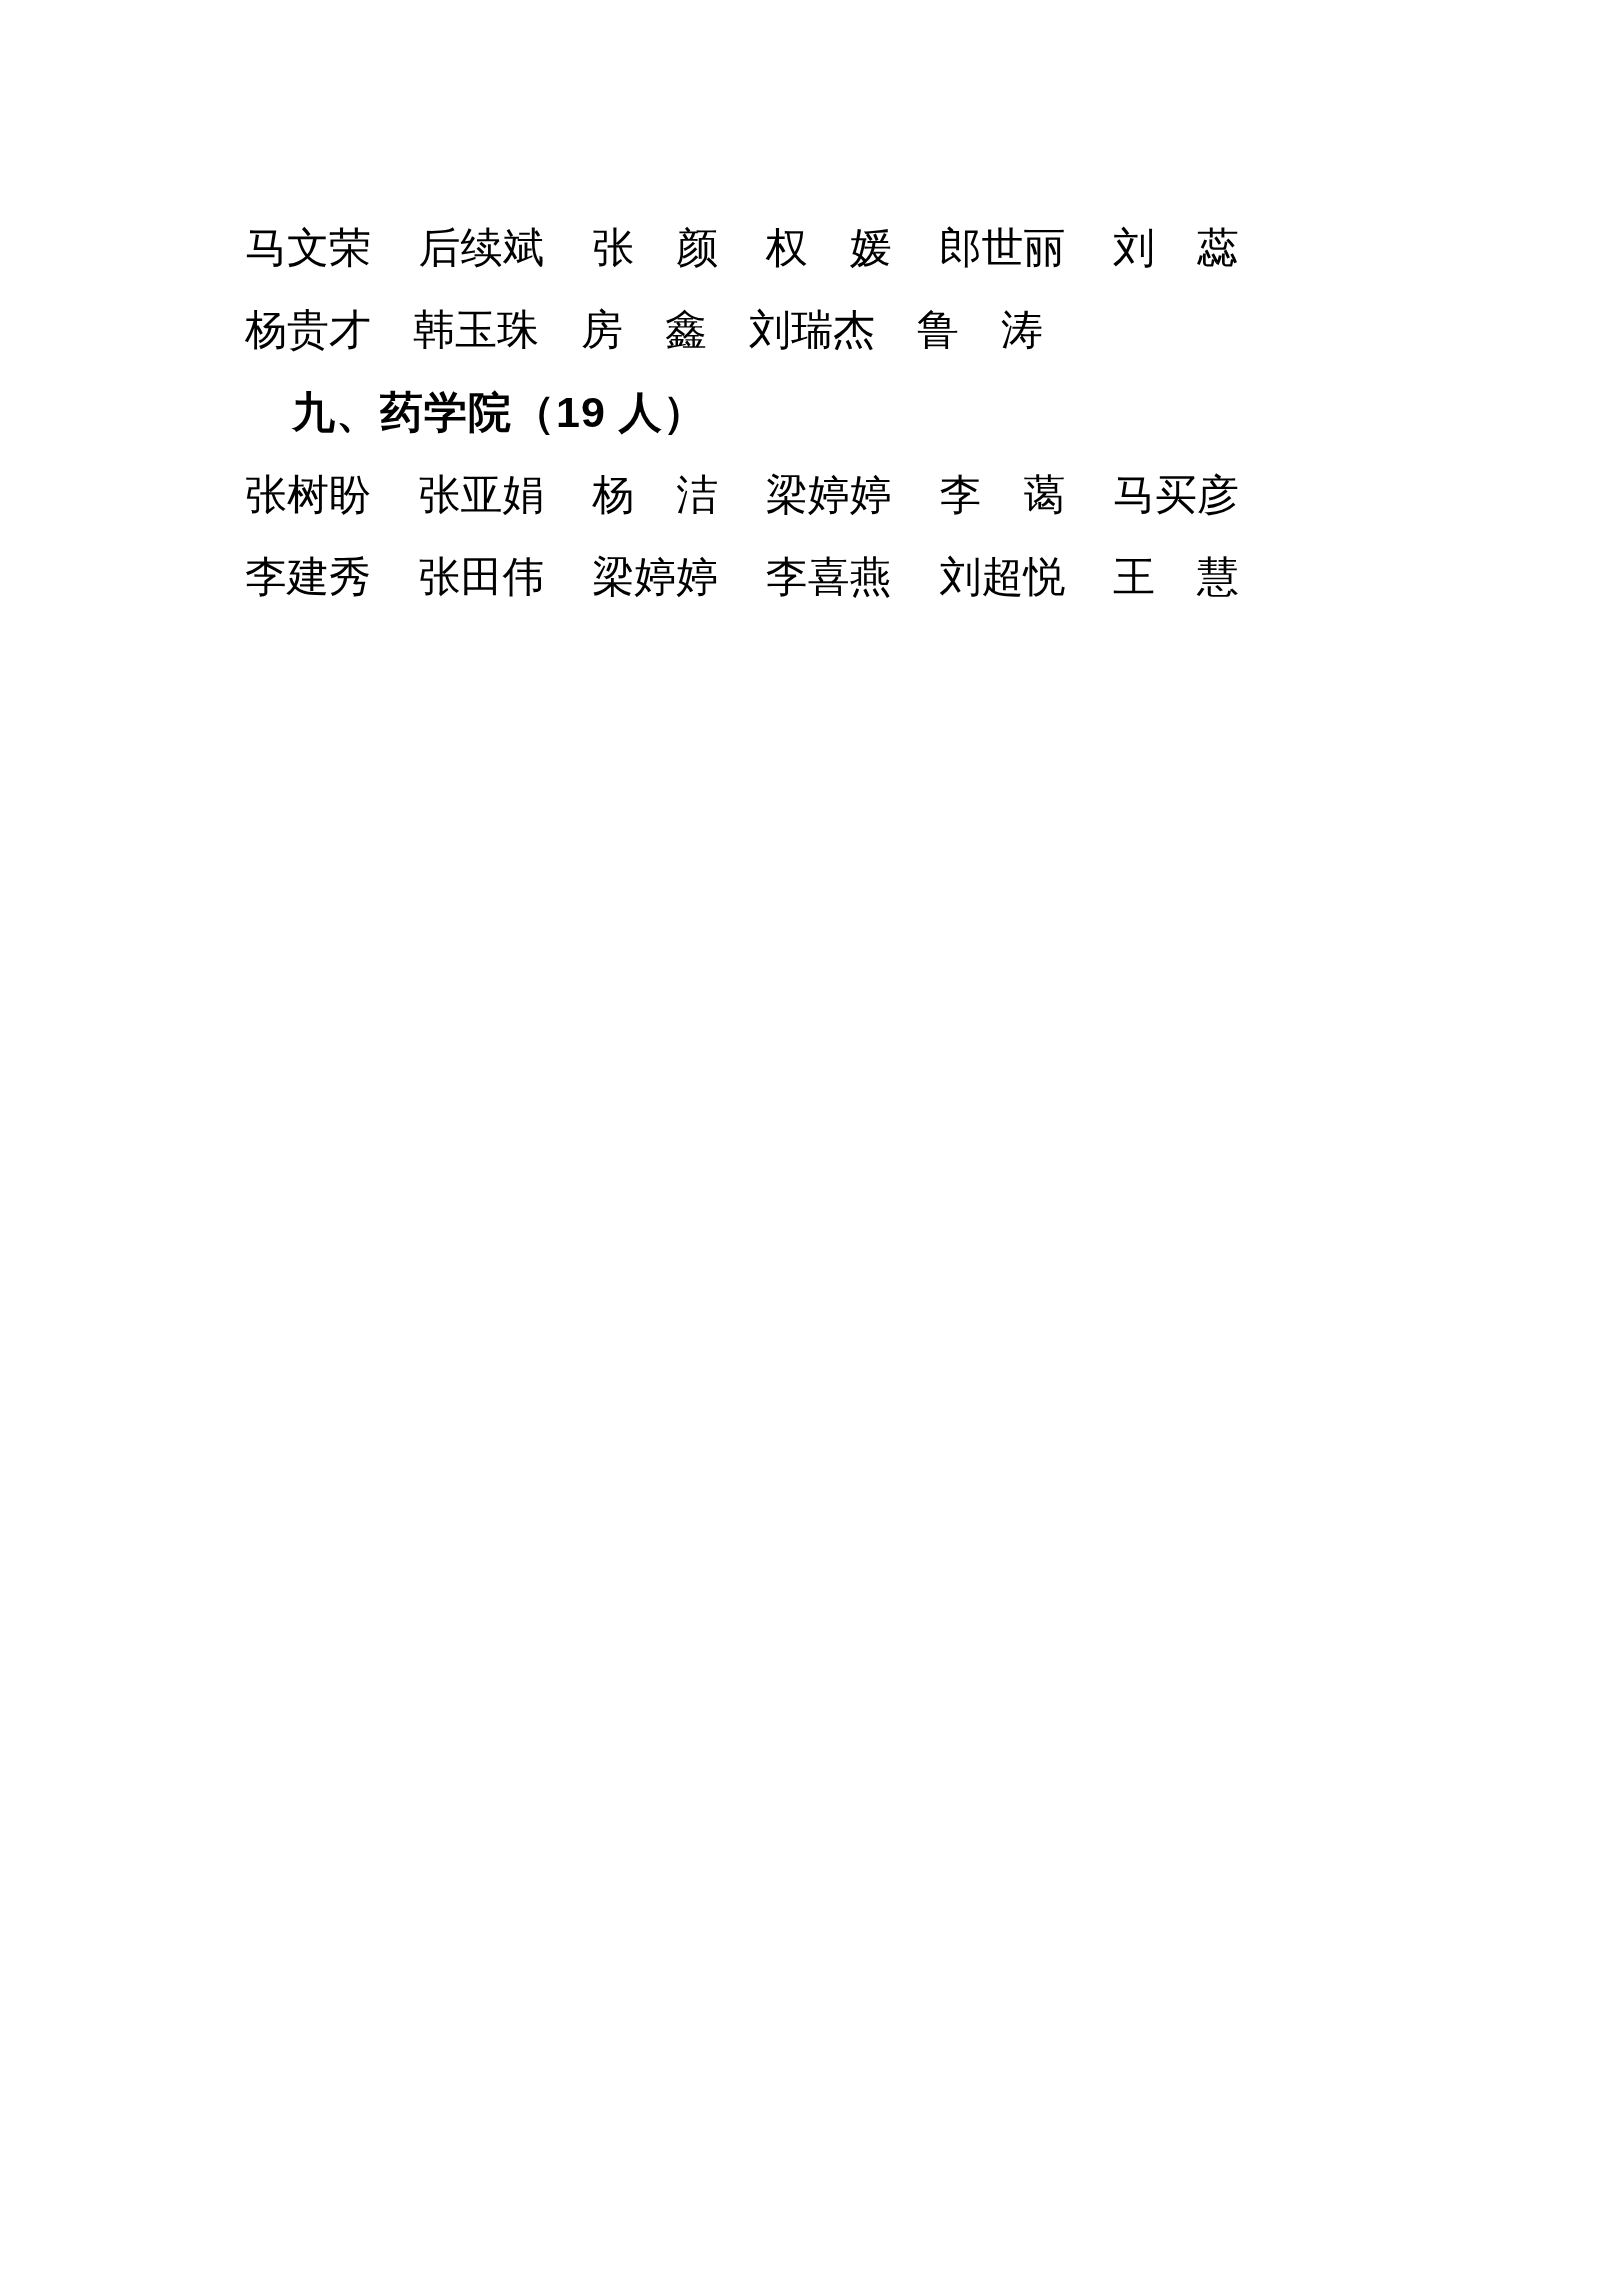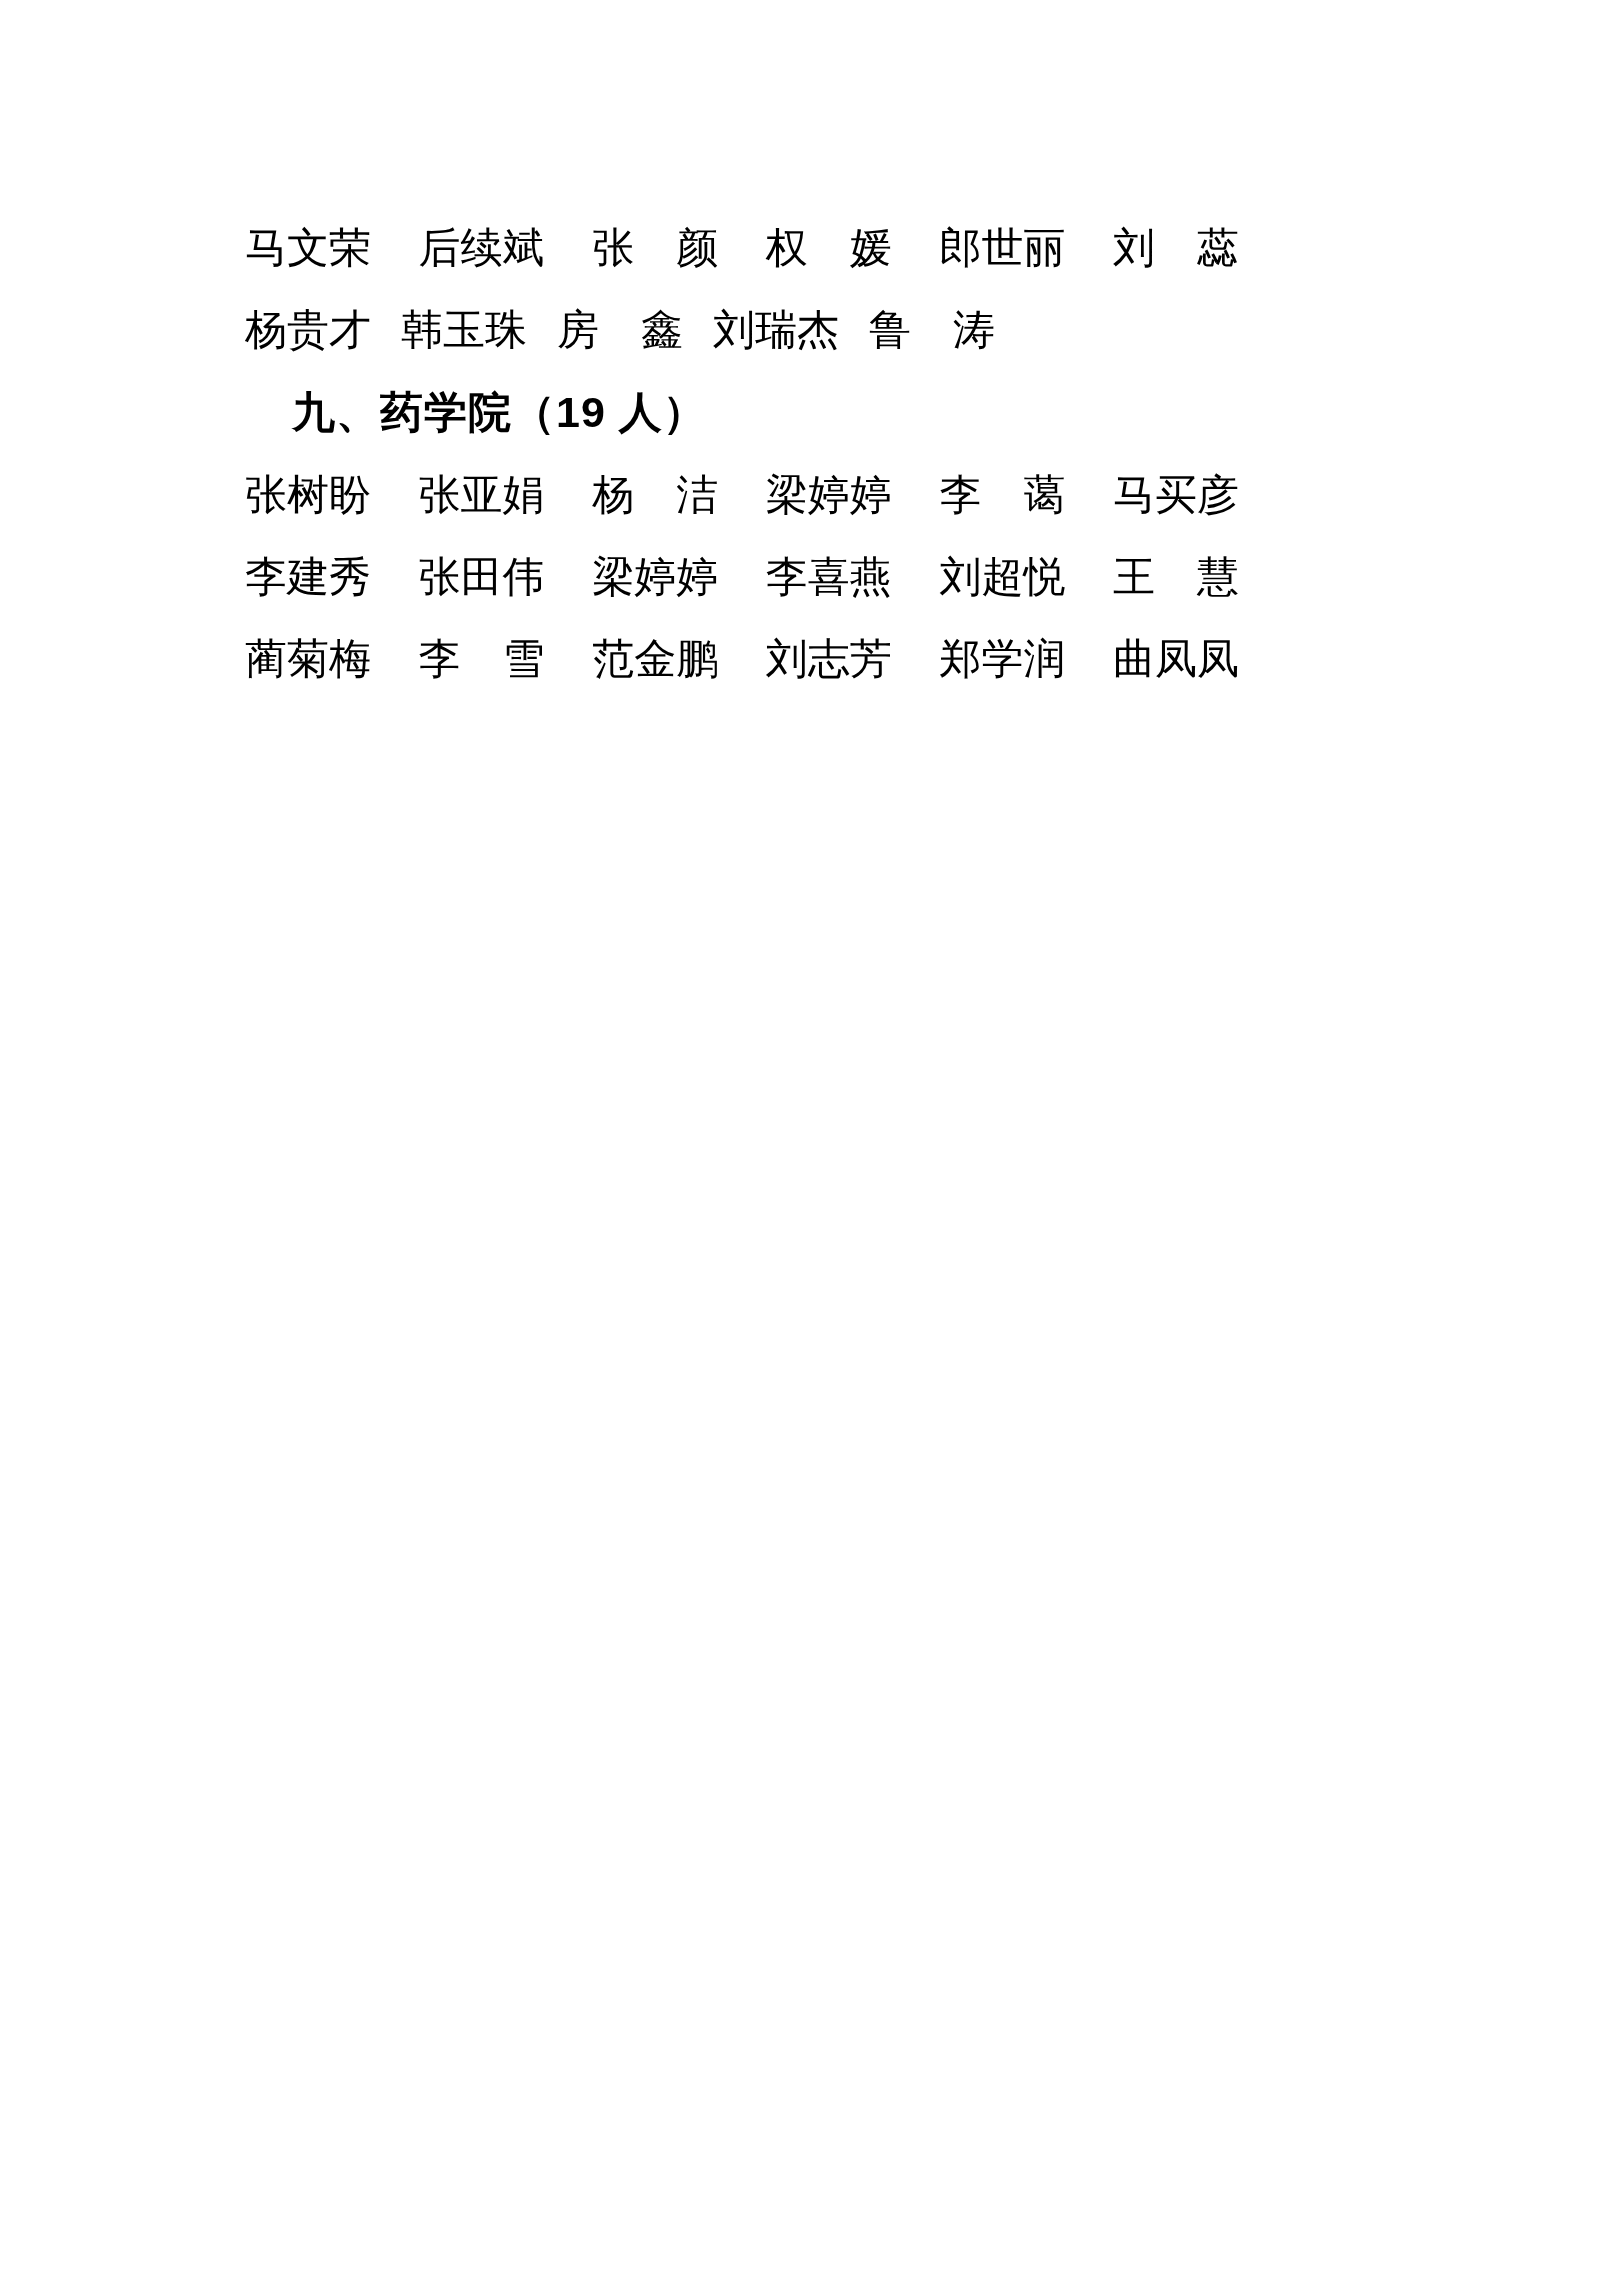--- a/index.html
+++ b/index.html
@@ -33,21 +33,21 @@
     display: flex;
     align-items: center;
     font-size: 42px;
     white-space: pre;
   }
   .row.justified {
     justify-content: space-between;
   }
   .row.left {
     justify-content: flex-start;
-    gap: 30px;
+    gap: 42px;
   }
   .name {
     display: inline-block;
     white-space: pre;
   }
   .heading-row {
     height: 83px;
     display: flex;
     align-items: center;
   }
@@ -71,18 +71,17 @@
         <div class="row left"><span class="name">杨贵才</span><span class="name">韩玉珠</span><span class="name">房　鑫</span><span class="name">刘瑞杰</span><span class="name">鲁　涛</span></div>
       </div>
 
     <div class="heading-row">
       <span class="heading">九、药学院（19 人）</span>
     </div>
 
     <div id="section-rows">
         <div class="row justified"><span class="name">张树盼</span><span class="name">张亚娟</span><span class="name">杨　洁</span><span class="name">梁婷婷</span><span class="name">李　蔼</span><span class="name">马买彦</span></div>
         <div class="row justified"><span class="name">李建秀</span><span class="name">张田伟</span><span class="name">梁婷婷</span><span class="name">李喜燕</span><span class="name">刘超悦</span><span class="name">王　慧</span></div>
-        <div class="row justified"><span class="name">蔺菊梅</span><span class="name">李　雪</span><span class="name">范金鹏</span><span class="name">刘志芳</span><span class="name">郑学润</span><span class="name">曲凤凤</span></div>
       </div>
 
   </div>
 </div>
 
 
 </body></html>

